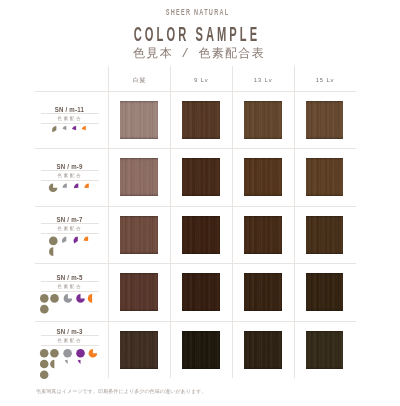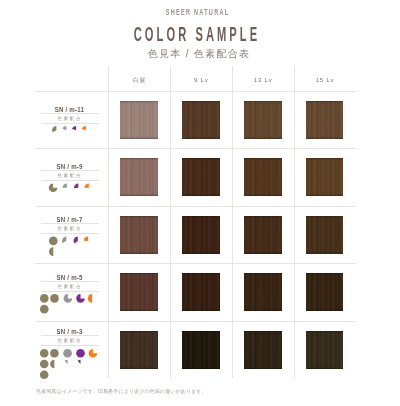--- a/index.html
+++ b/index.html
@@ -9,21 +9,21 @@
   .page{position:relative;width:400px;height:404px;background:#fff;}
 
   
   .brand{position:absolute;left:-4px;right:0;top:3.5px;text-align:center;line-height:12px;}
   .brand span{display:inline-block;font-size:8.3px;font-weight:700;letter-spacing:1.9px;
               color:#9d918a;transform:scaleX(0.67);transform-origin:center center;white-space:nowrap;}
   .title{position:absolute;left:-6px;right:0;top:23.6px;text-align:center;line-height:20px;}
   .title span{display:inline-block;font-size:19.5px;font-weight:700;letter-spacing:5.4px;
               color:#6e5f56;transform:scaleX(0.57);transform-origin:center center;white-space:nowrap;}
   .subtitle{position:absolute;left:-2px;right:0;top:46.5px;text-align:center;line-height:10px;}
-  .subtitle span{display:inline-block;font-size:10px;letter-spacing:1.3px;color:#8a7b73;white-space:nowrap;}
+  .subtitle span{display:inline-block;font-size:12px;letter-spacing:1.3px;color:#8a7b73;white-space:nowrap;font-family:Liberation Mono, monospace;}
 
   
   .hline{position:absolute;left:34.8px;width:321px;height:1px;background:#e7e4e2;}
   .vline{position:absolute;width:1px;background:#e7e4e2;}
   .colhead{position:absolute;text-align:center;line-height:8px;}
   .colhead span{display:inline-block;font-size:5.9px;color:#7c736d;letter-spacing:0.85px;white-space:nowrap;}
 
   .sw{position:absolute;width:37.5px;height:38px;overflow:hidden;}
   .sw::before{content:"";position:absolute;inset:0;
     background:

